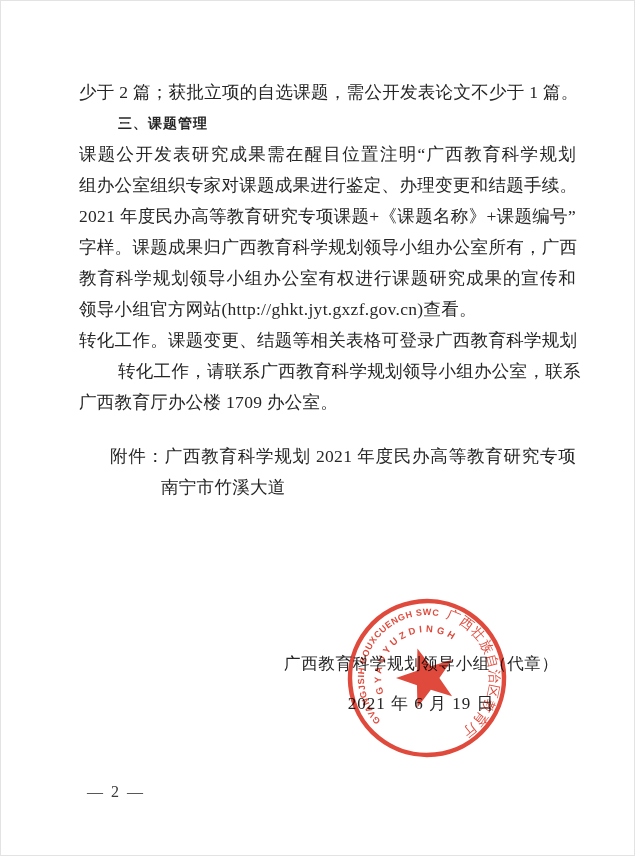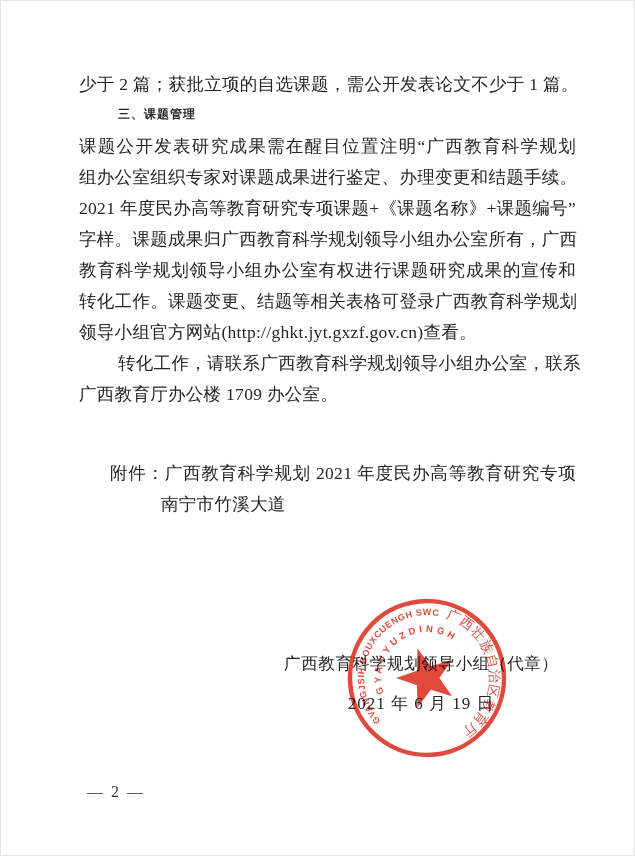--- a/index.html
+++ b/index.html
@@ -11,44 +11,44 @@
     background: #ffffff;
     border: 1px solid #e3e3e3;
     box-sizing: border-box;
     overflow: hidden;
     font-family: "Liberation Serif", "DejaVu Serif", serif;
     color: #262626;
   }
   .doc-body {
     position: absolute;
     left: 78px;
-    top: 68px;
+    top: 76px;
     width: 497px;
   }
   .line {
     height: 31px;
     line-height: 31px;
     font-size: 17.5px;
     white-space: nowrap;
     letter-spacing: 0.3px;
   }
   .line.justify {
     text-align: justify;
     text-align-last: justify;
     -moz-text-align-last: justify;
   }
   .line.left { text-align: left; }
   .line.indent { padding-left: 39px; }
   .line.indent-sm { padding-left: 31px; }
   .line.indent-xl { padding-left: 82px; }
-  .line.gap { margin-top: 48px; }
+  .line.gap { margin-top: 23px; }
   .line.heading {
-    font-family: Liberation Mono, monospace;
+    font-family: Liberation Sans, sans-serif;
     font-weight: bold;
-    font-size: 12px;
+    font-size: 14px;
     letter-spacing: 1px;
   }
   .signature {
     position: absolute;
     left: 283px;
     top: 651px;
     width: 274px;
   }
   .sig-org {
     font-size: 16.5px;
@@ -107,22 +107,22 @@
 <div class="page">
 
   <div class="doc-body">
       <div class="line justify">少于 2 篇；获批立项的自选课题，需公开发表论文不少于 1 篇。</div>
       <div class="line left indent heading">三、课题管理</div>
       <div class="line justify">课题公开发表研究成果需在醒目位置注明“广西教育科学规划</div>
       <div class="line justify">组办公室组织专家对课题成果进行鉴定、办理变更和结题手续。</div>
       <div class="line justify">2021 年度民办高等教育研究专项课题+《课题名称》+课题编号”</div>
       <div class="line justify">字样。课题成果归广西教育科学规划领导小组办公室所有，广西</div>
       <div class="line justify">教育科学规划领导小组办公室有权进行课题研究成果的宣传和</div>
+      <div class="line left">领导小组官方网站(http://ghkt.jyt.gxzf.gov.cn)查看。</div>
       <div class="line justify">转化工作。课题变更、结题等相关表格可登录广西教育科学规划</div>
-      <div class="line left">领导小组官方网站(http://ghkt.jyt.gxzf.gov.cn)查看。</div>
       <div class="line justify indent">转化工作，请联系广西教育科学规划领导小组办公室，联系</div>
       <div class="line left">广西教育厅办公楼 1709 办公室。</div>
       <div class="line justify indent-sm gap">附件：广西教育科学规划 2021 年度民办高等教育研究专项</div>
       <div class="line left indent-xl">南宁市竹溪大道</div>
     </div>
 
   <div class="signature">
     <div class="sig-org">广西教育科学规划领导小组（代章）</div>
     <div class="sig-date">2021 年 6 月 19 日</div>
   </div>

